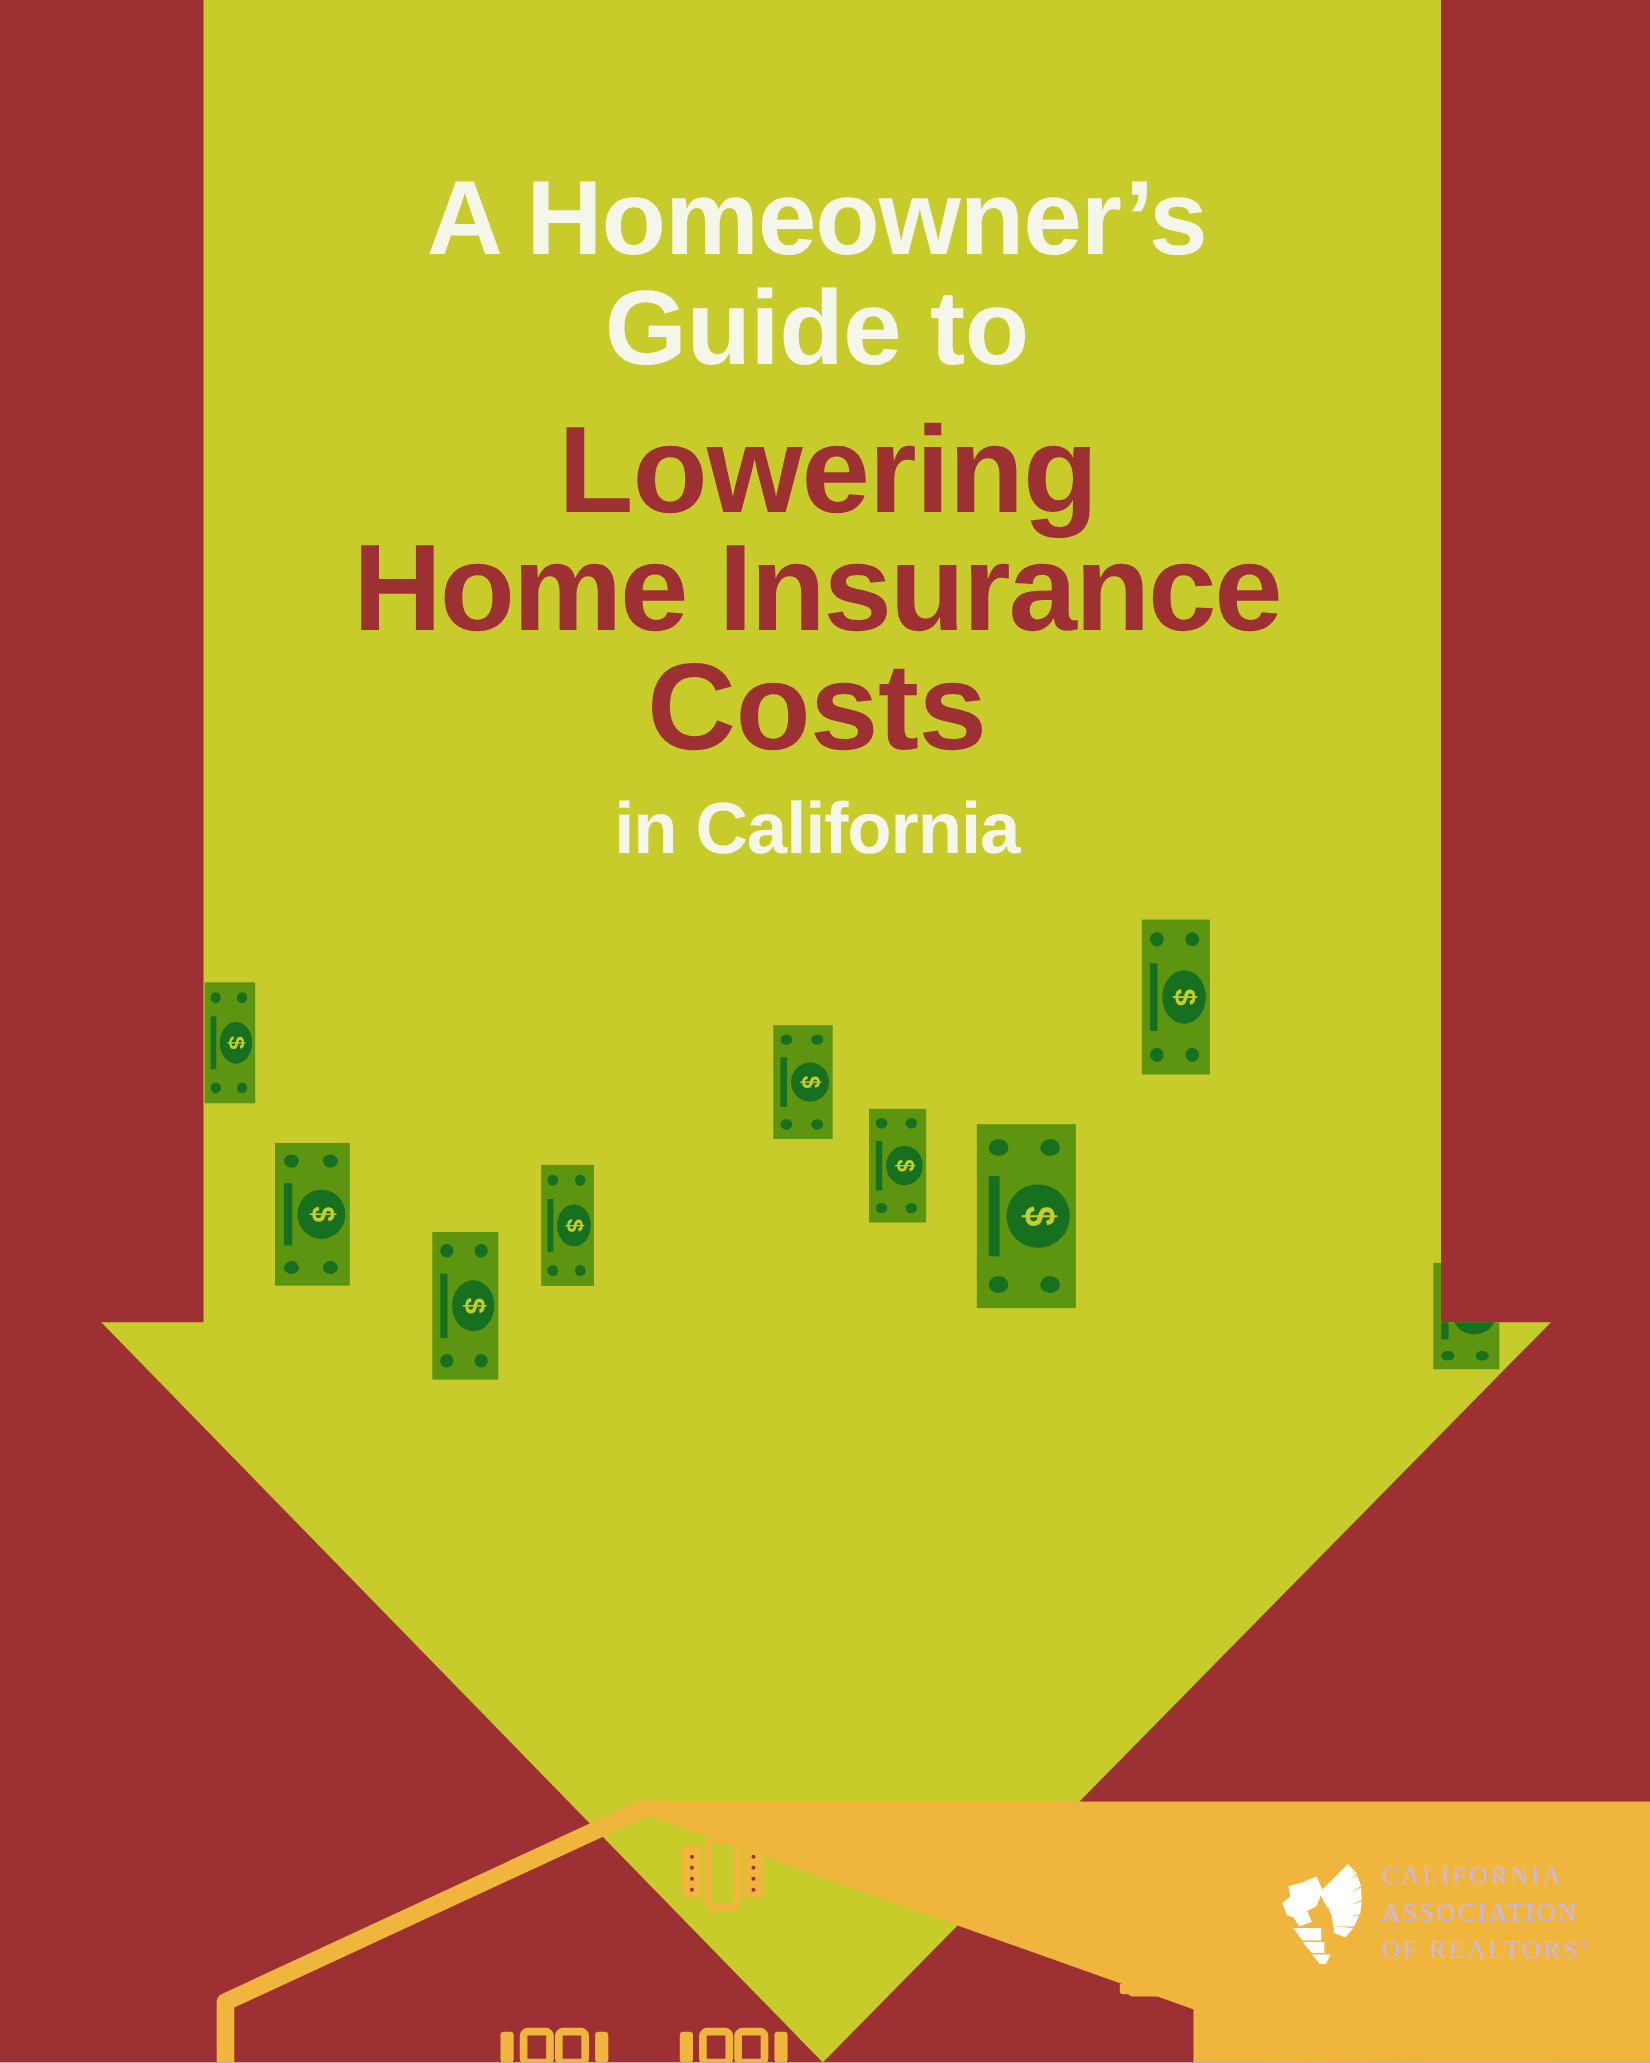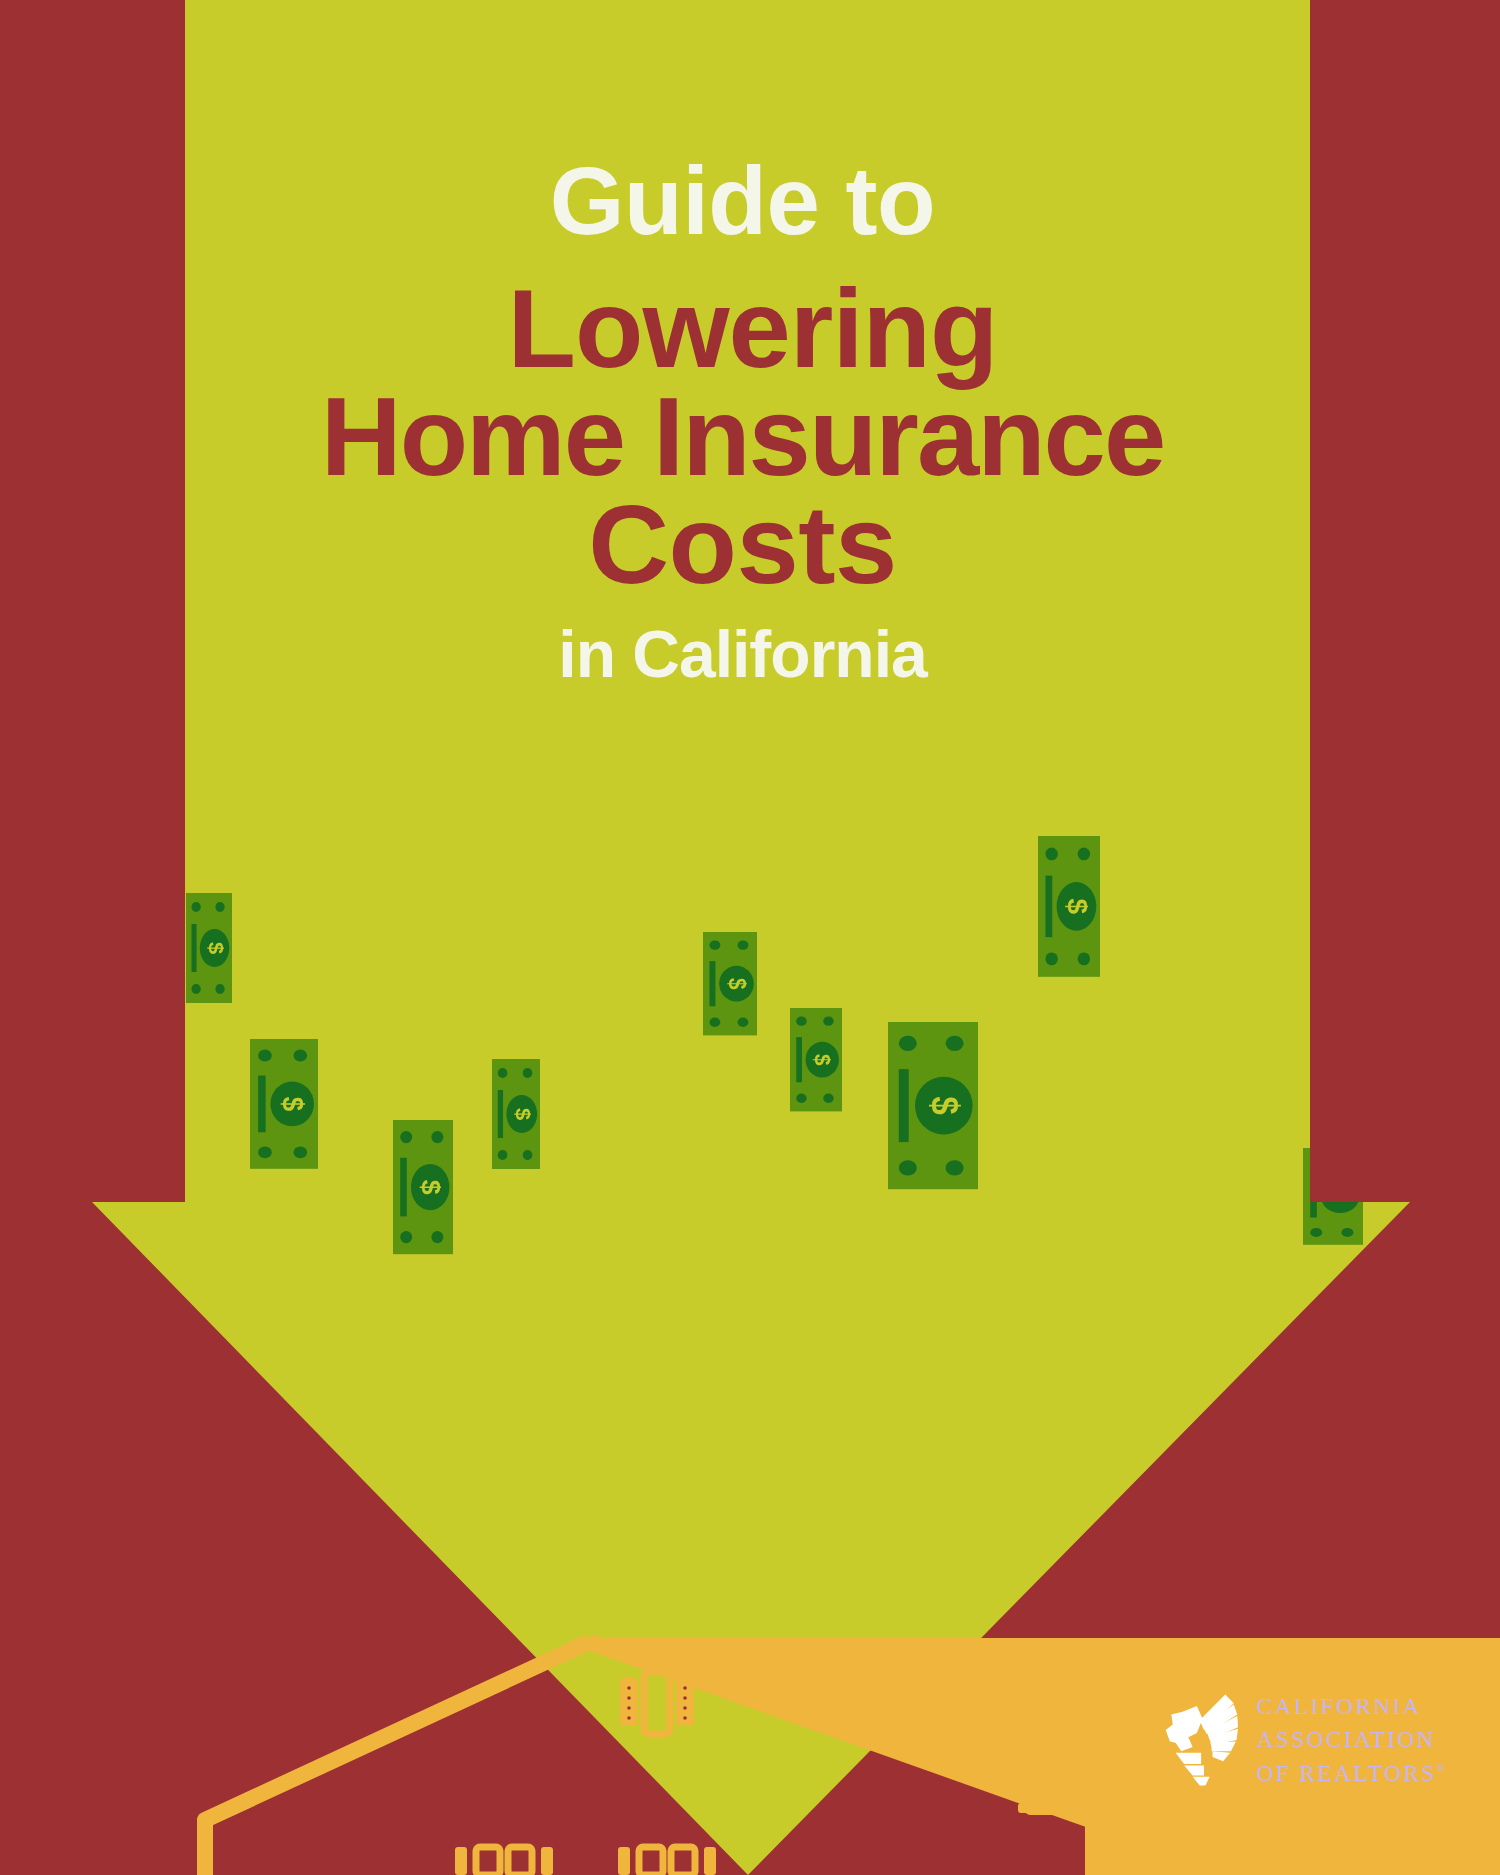--- a/index.html
+++ b/index.html
@@ -159,20 +159,21 @@
       <g transform="translate(1038,836) scale(0.62,0.64)">
           <use href="#billGlyph"></use>
         </g>
       <g transform="translate(1303,1148) scale(0.60,0.44)">
           <use href="#billGlyph"></use>
         </g>
     </g>
   </svg>
 
   <div class="title-block">
+    <div class="title-line t-light line-1">A Homeowner’s</div>
     <div class="title-line t-light line-2">Guide to</div>
     <div class="title-line t-dark  line-3">Lowering</div>
     <div class="title-line t-dark  line-4">Home Insurance</div>
     <div class="title-line t-dark  line-5">Costs</div>
     <div class="title-line t-sub   line-6">in California</div>
   </div>
 
   <svg class="house-layer" viewBox="0 0 1500 255" aria-hidden="true">
 
     <path d="M487,0 L520,0 L520,0 Z" fill="none"></path>

